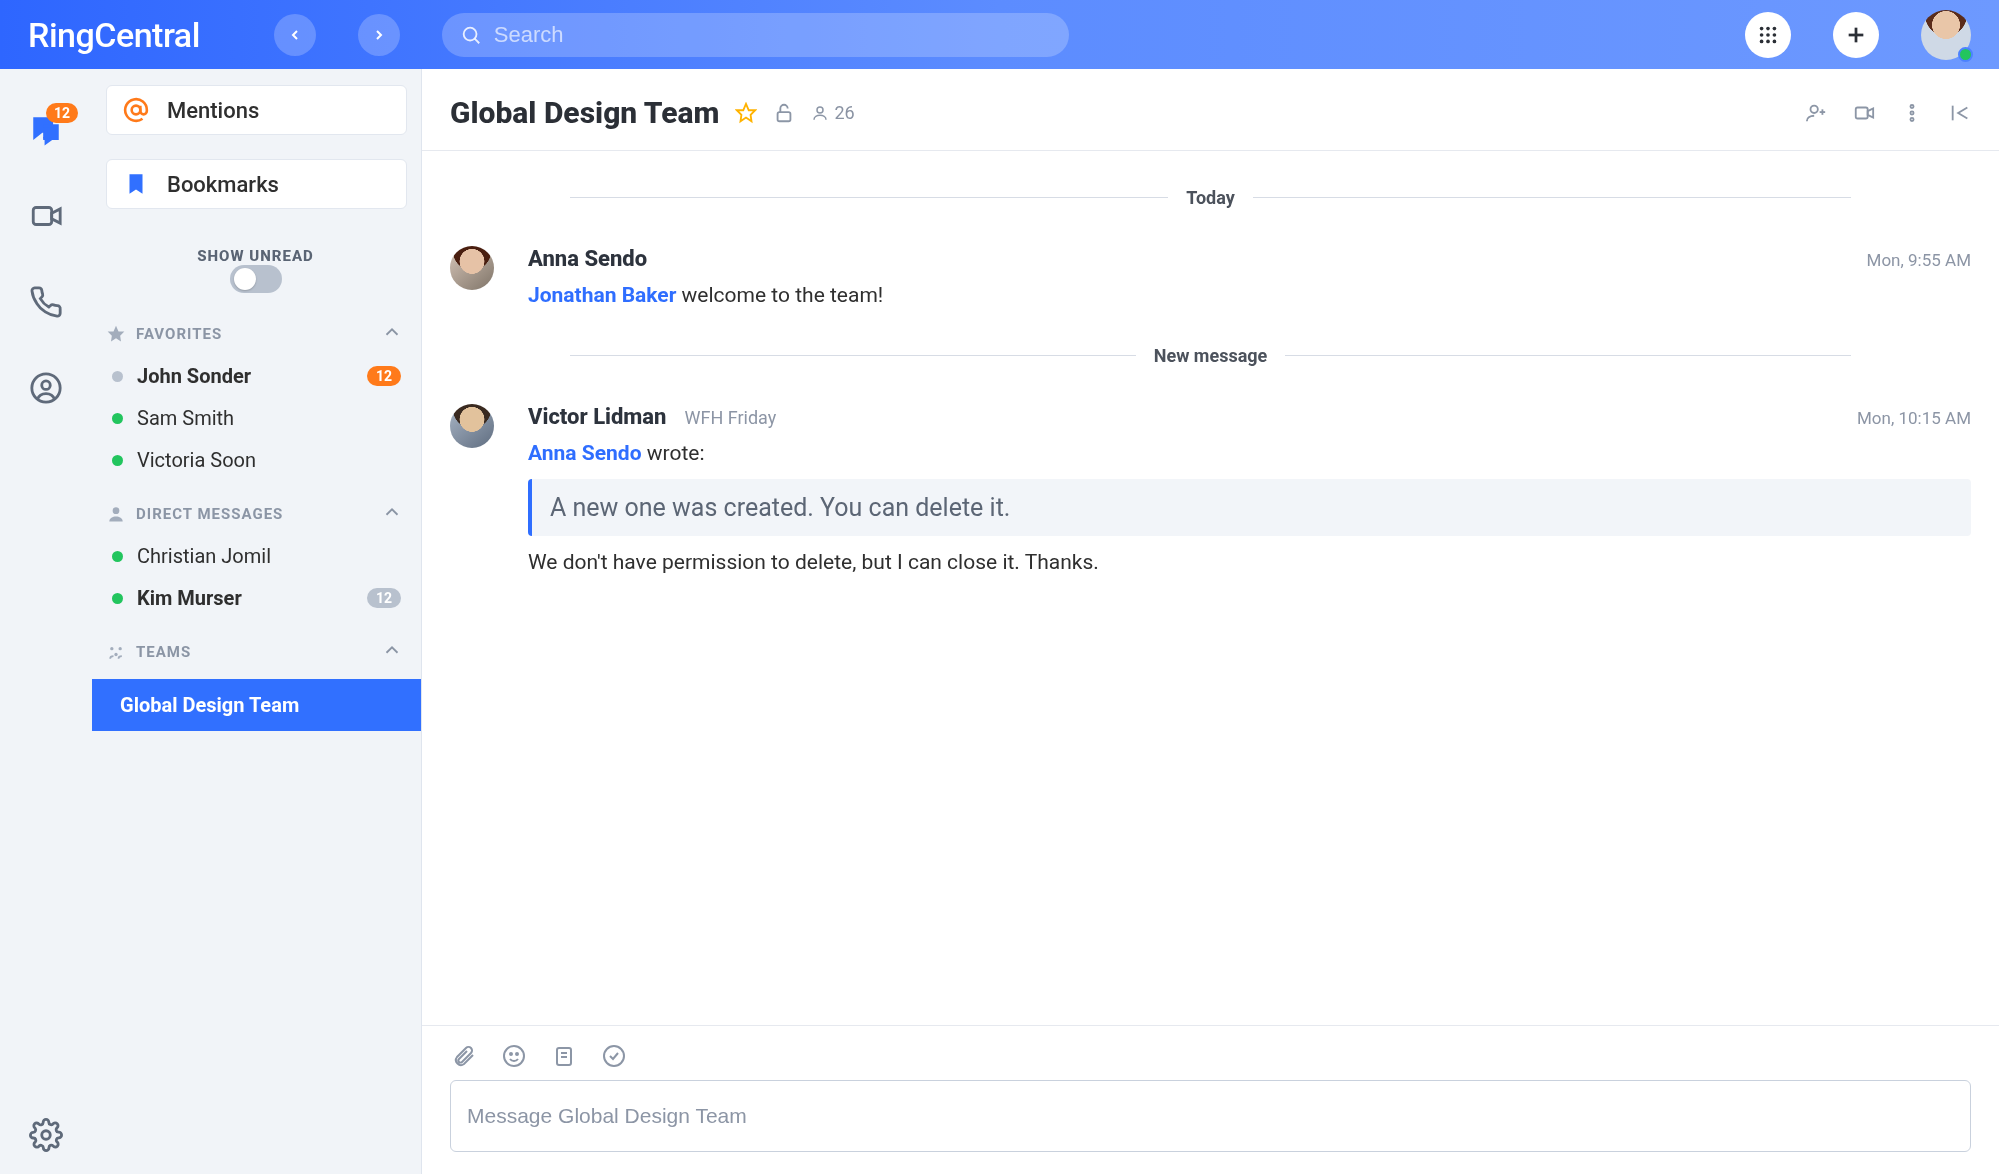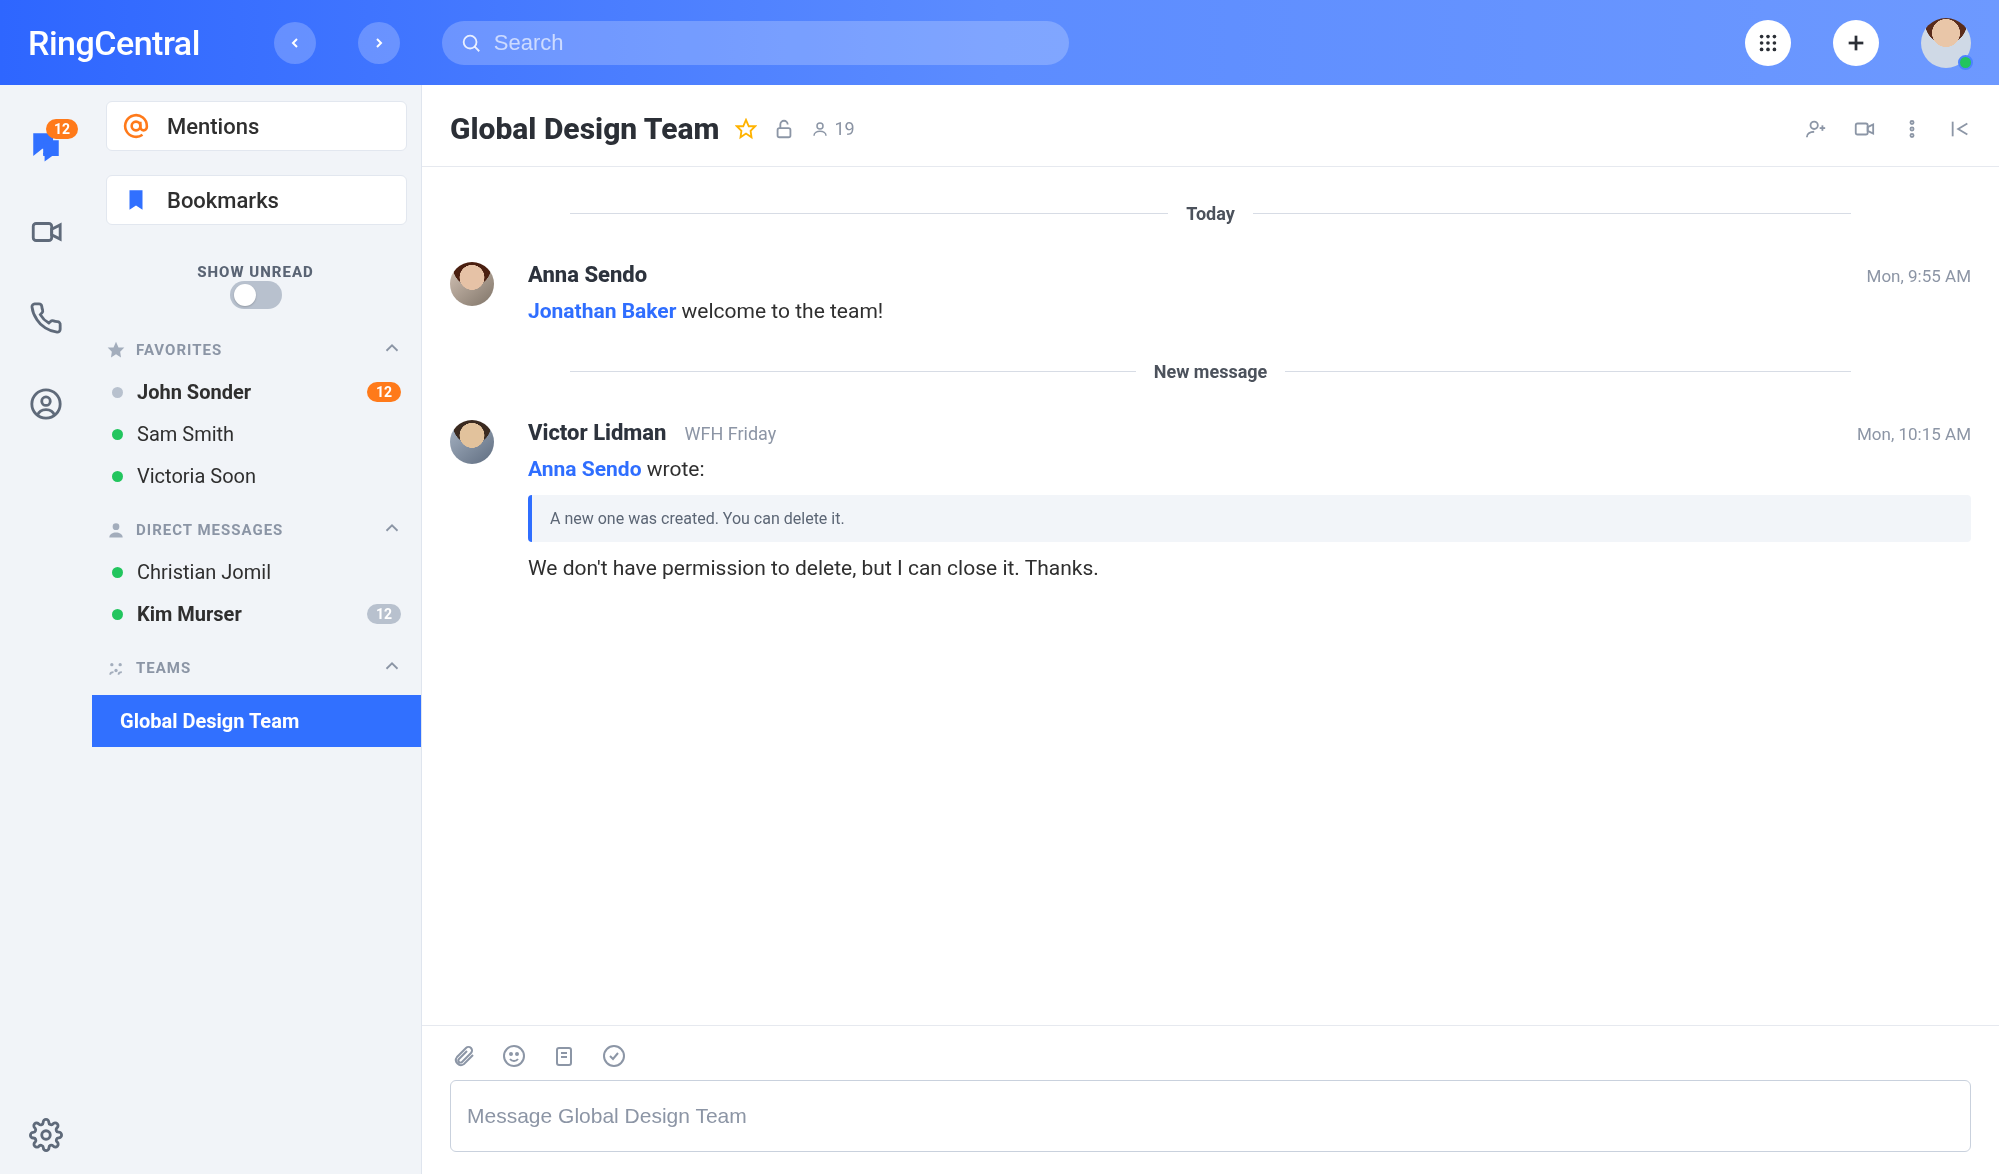--- a/index.html
+++ b/index.html
@@ -1,21 +1,21 @@
 <!DOCTYPE html>
 <html><head>
 <meta charset="utf-8">
 <style>
 * { box-sizing: border-box; margin: 0; padding: 0; }
 html, body { height: 100%; font-family: -apple-system, BlinkMacSystemFont, "Segoe UI", Roboto, Helvetica, Arial, sans-serif; color: #2f2f2f; }
 body { display: flex; flex-direction: column; }
 
 
 .header {
-  height: 85px;
+  height: 69px;
   background: linear-gradient(90deg, #2e66ff 0%, #5c8cff 50%, #6d99ff 100%);
   display: flex; align-items: center;
   padding: 0 28px;
   gap: 42px;
 }
 .logo {
   color: #fff; font-size: 34px; font-weight: 500; letter-spacing: -0.5px;
   padding-right: 32px;
 }
 .nav-btn {
@@ -175,21 +175,21 @@
 .av2 { background: radial-gradient(circle at 50% 35%, #e2c29c 34%, transparent 35%), radial-gradient(circle at 50% 12%, #3a2a20 42%, transparent 43%), linear-gradient(140deg,#aab6c6,#5f6d80); }
 .msg-body { flex: 1; }
 .msg-head { display: flex; align-items: baseline; gap: 18px; }
 .msg-sender { font-size: 22px; font-weight: 800; color: #2d333d; }
 .msg-status { font-size: 18px; color: #8c95a5; }
 .msg-time { margin-left: auto; font-size: 17px; color: #8c95a5; }
 .msg-line { margin-top: 12px; font-size: 21px; }
 .mention { color: #2f6eff; font-weight: 700; }
 .quote {
   background: #f2f5f9; border-left: 4px solid #2f6eff;
-  padding: 14px 18px; margin: 14px 0; color: #5c6675; font-size: 16px; border-radius: 4px;
+  padding: 14px 18px; margin: 14px 0; color: #5c6675; font-size: 25px; border-radius: 4px;
 }
 
 .composer { border-top: 1px solid #e6e9ef; padding: 10px 28px 22px 28px; }
 .composer-icons { display: flex; gap: 26px; padding: 8px 2px 12px 2px; }
 .composer-icons .cicon { width: 24px; height: 24px; stroke: #8c96a6; fill: none; stroke-width: 2; cursor: pointer; }
 .composer input {
   width: 100%; height: 72px; border: 1px solid #c9d1dd; border-radius: 6px;
   padding: 0 16px; font-size: 21px; color: #5c6675;
 }
 .composer input::placeholder { color: #8c95a5; }
@@ -368,21 +368,21 @@
         </svg>
       <svg class="ic" viewBox="0 0 24 24">
           <rect x="5" y="11" width="14" height="10" rx="2"></rect>
           <path d="M8 11V7a4 4 0 0 1 8 0"></path>
         </svg>
       <span class="member-count">
         <svg class="ic" viewBox="0 0 24 24" style="width:18px;height:18px">
             <circle cx="12" cy="8" r="4"></circle>
             <path d="M4 21c0-4 4-6 8-6s8 2 8 6"></path>
           </svg>
-        <span>19</span>
+        <span>26</span>
       </span>
       <div class="conv-actions">
         <svg class="ic" viewBox="0 0 24 24">
             <circle cx="10" cy="8" r="4"></circle>
             <path d="M2 21c0-4 4-6 8-6"></path>
             <line x1="19" y1="8" x2="19" y2="14"></line>
             <line x1="16" y1="11" x2="22" y2="11"></line>
           </svg>
         <svg class="ic" viewBox="0 0 24 24">
             <rect x="3" y="6" width="13" height="12" rx="2"></rect>

